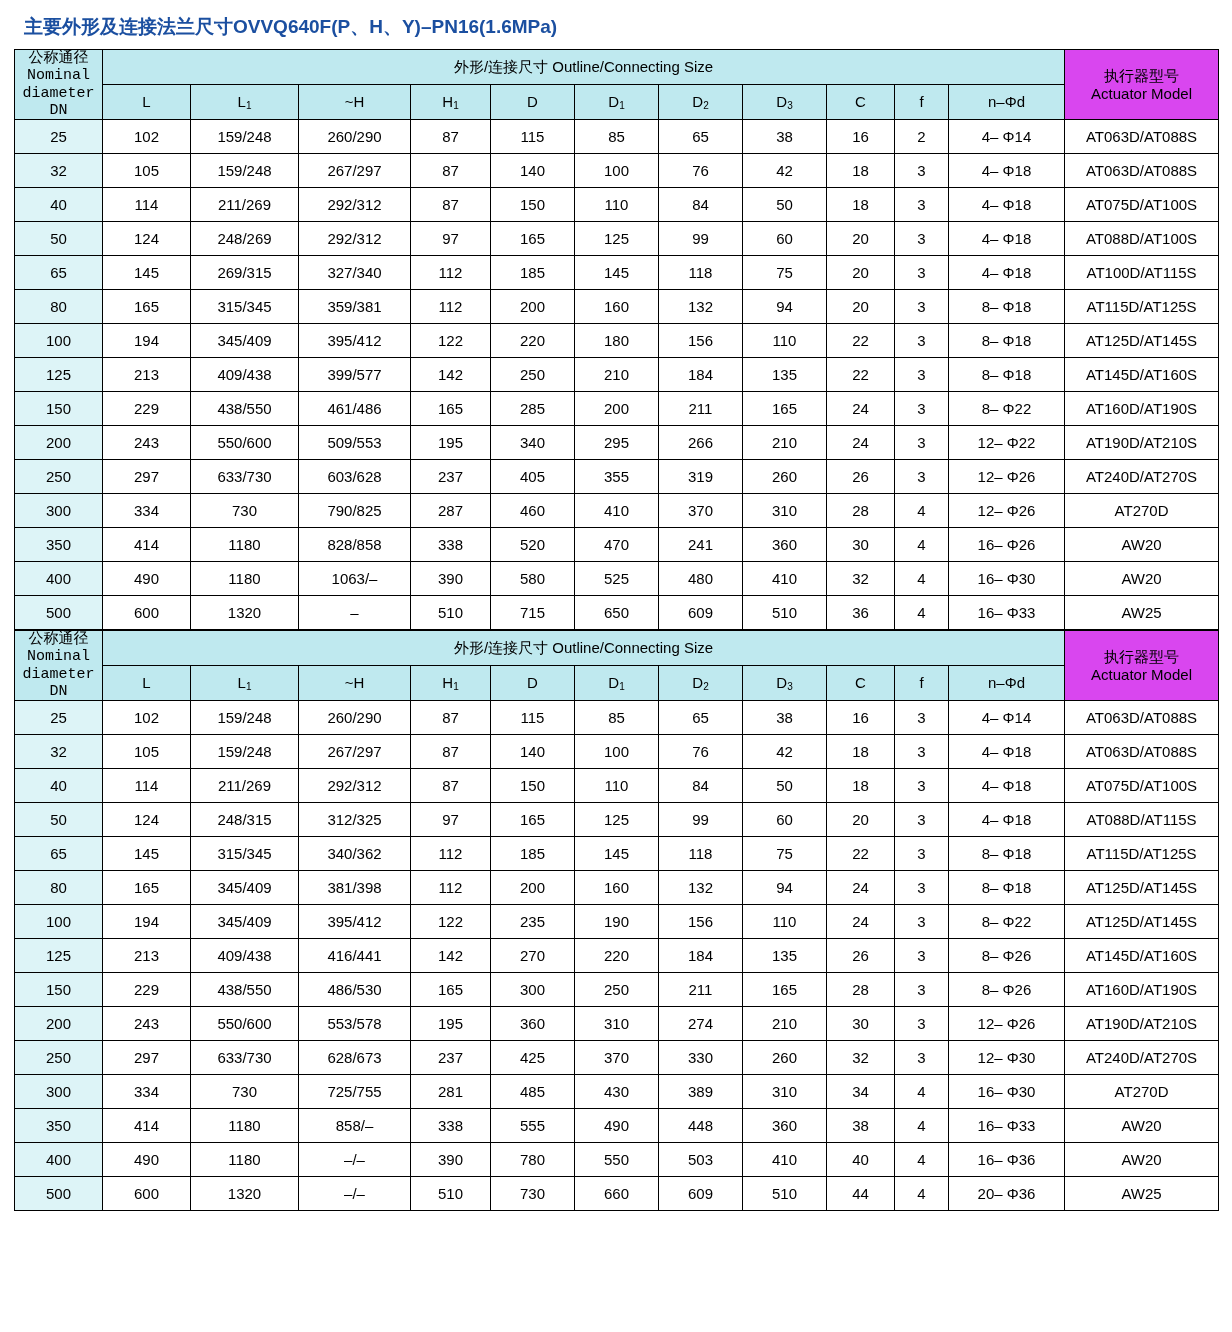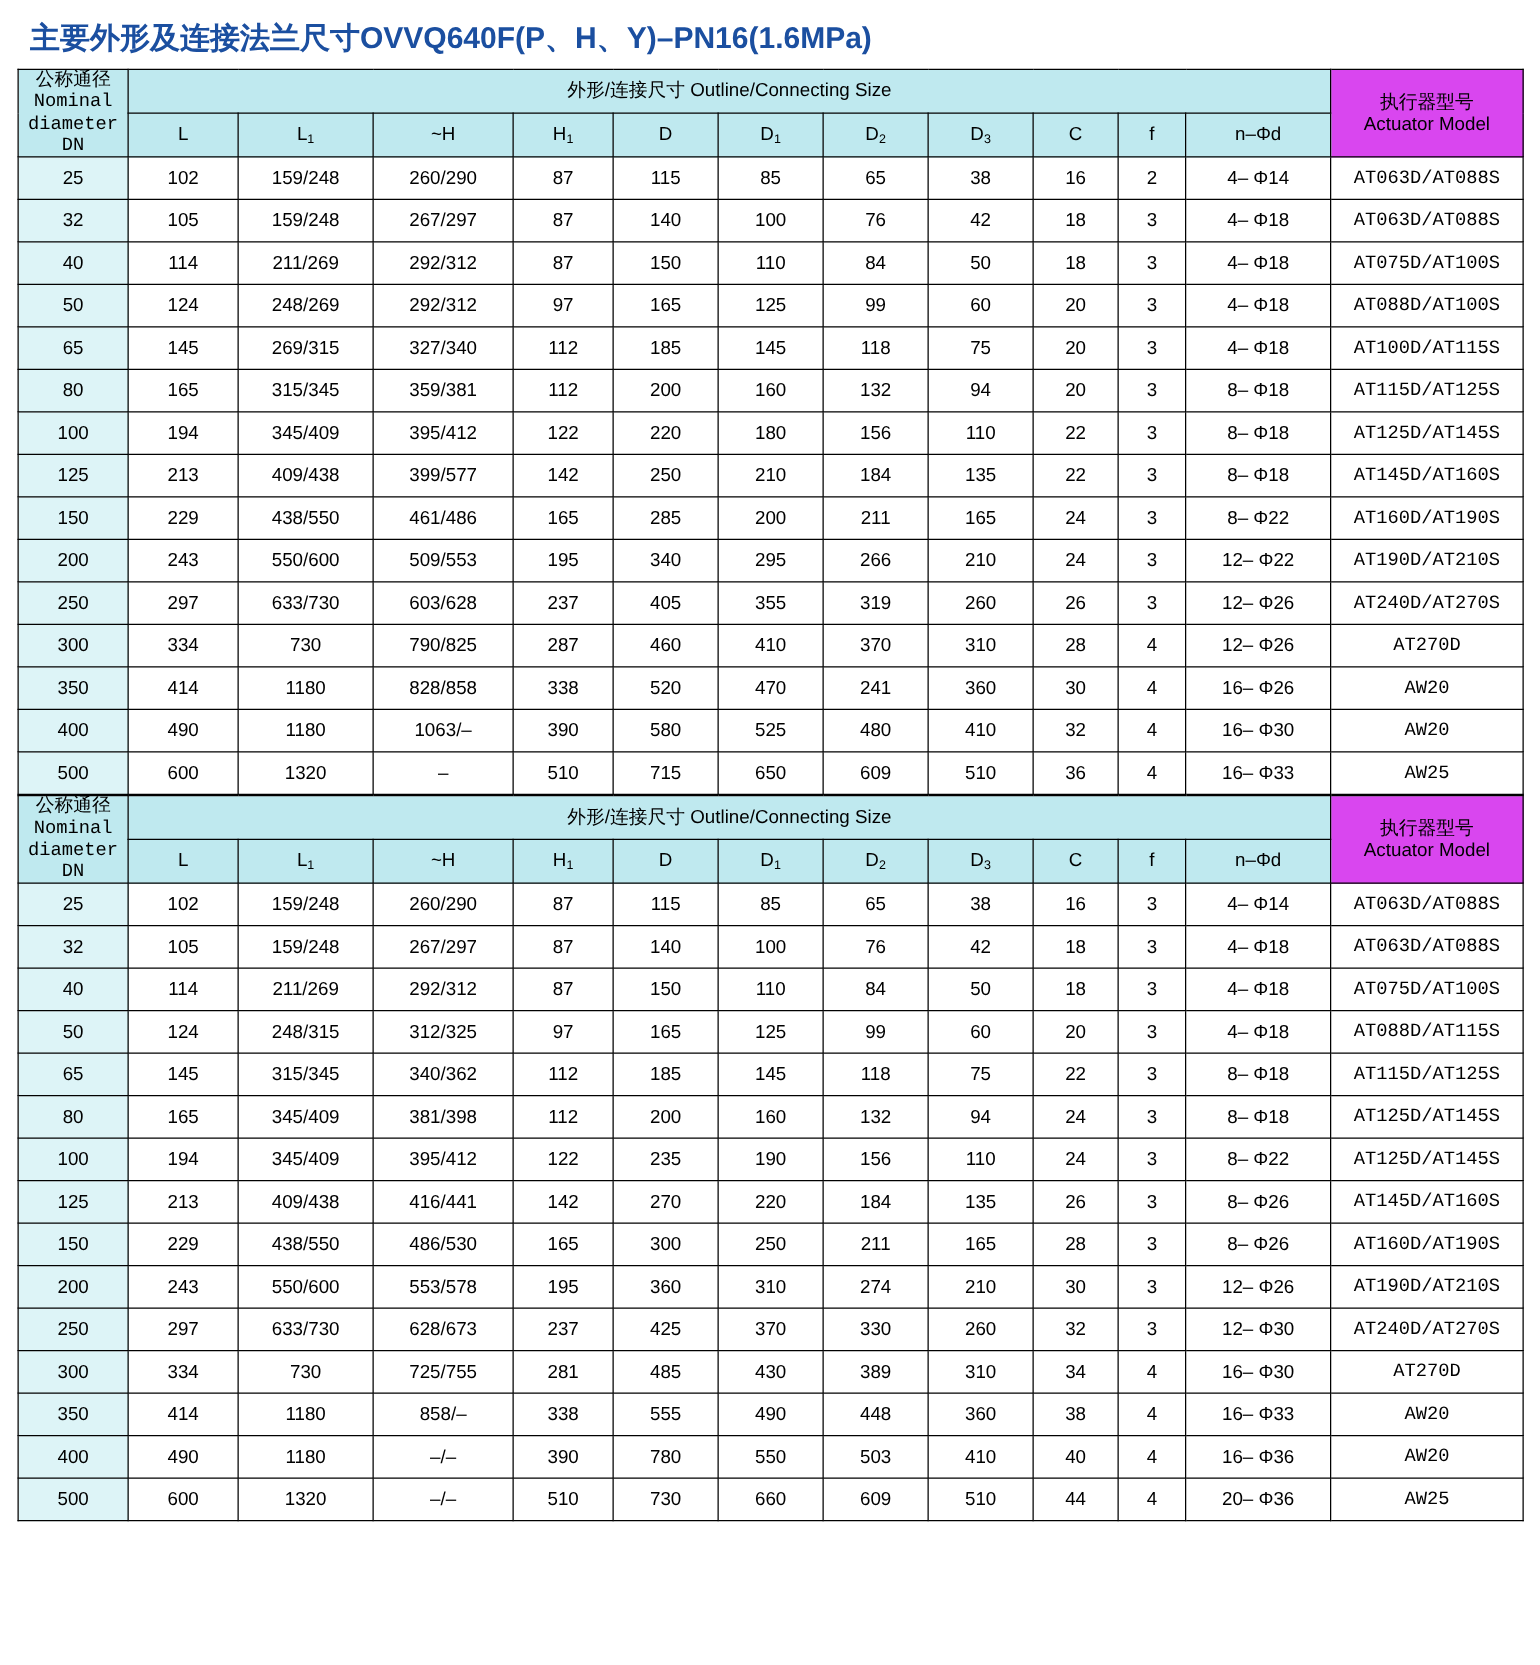--- a/index.html
+++ b/index.html
@@ -17,21 +17,21 @@
   .page {
     width: 1232px;
     padding: 0;
     box-sizing: border-box;
   }
   .section {
     padding: 0 14px;
     box-sizing: border-box;
   }
   .section-title {
-    font-size: 24px;
+    font-size: 19px;
     font-weight: bold;
     color: #1b4fa0;
     letter-spacing: 0px;
     padding: 14px 0 9px 10px;
   }
   table.dim {
     border-collapse: collapse;
     width: 1204px;
     table-layout: fixed;
     background: #ffffff;
@@ -71,21 +71,20 @@
   }
   .col-dn {
     background: #ddf4f7;
     font-size: 15px;
   }
   td.cell {
     font-size: 15px;
   }
   td.act {
     font-size: 14.5px;
-    font-family: Liberation Mono, monospace;
   }
   sub {
     font-size: 10px;
     vertical-align: -2px;
   }
   
   col.c-dn { width: 88px; }
   col.c-l { width: 88px; }
   col.c-l1 { width: 108px; }
   col.c-h { width: 112px; }

